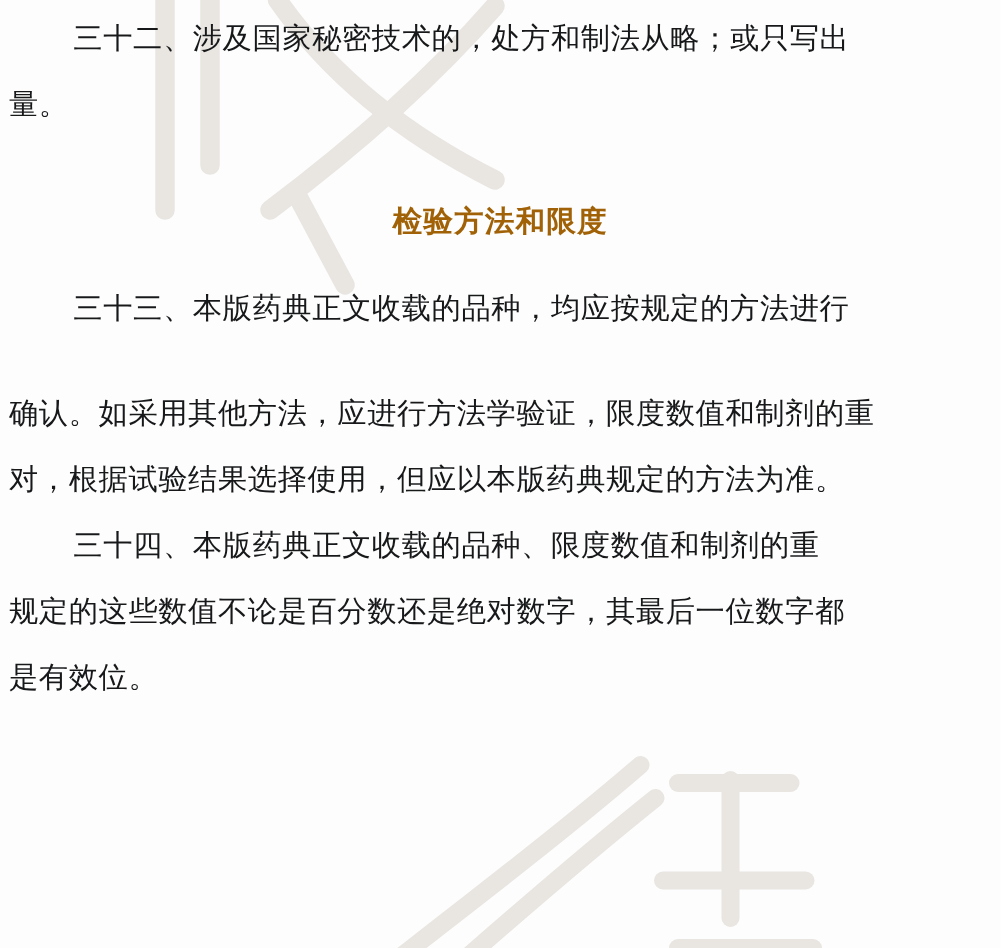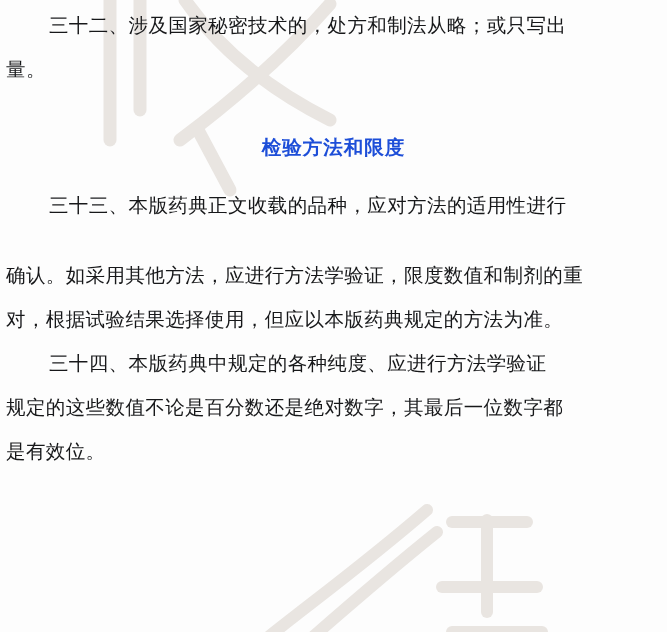--- a/index.html
+++ b/index.html
@@ -57,21 +57,21 @@
     text-indent: 2.2em;
   }
   p.last-line {
     white-space: nowrap;
   }
   .heading {
     margin: 0;
     text-align: center;
     font-size: 19.5px;
     font-weight: bold;
-    color: #1d4ed8;
+    color: #a16207;
     line-height: 44px;
     letter-spacing: 1px;
   }
   .spacer-sm { height: 14px; }
   .spacer-md { height: 26px; }
   .spacer-lg { height: 34px; }
   .block-top { padding-top: 4px; }
 </style>
 </head>
 <body>
@@ -106,26 +106,26 @@
       <p class="para last-line">量。</p>
     </div>
 
     <div class="spacer-lg"></div>
 
     <h2 class="heading">检验方法和限度</h2>
 
     <div class="spacer-sm"></div>
 
     <div>
-      <p class="para indent">三十三、本版药典正文收载的品种，应对方法的适用性进行</p>
+      <p class="para indent">三十三、本版药典正文收载的品种，均应按规定的方法进行</p>
       <div class="spacer-md"></div>
       <p class="para">确认。如采用其他方法，应进行方法学验证，限度数值和制剂的重</p>
       <p class="para">对，根据试验结果选择使用，但应以本版药典规定的方法为准。</p>
     </div>
 
     <div>
-      <p class="para indent">三十四、本版药典中规定的各种纯度、应进行方法学验证</p>
+      <p class="para indent">三十四、本版药典正文收载的品种、限度数值和制剂的重</p>
       <p class="para">规定的这些数值不论是百分数还是绝对数字，其最后一位数字都</p>
       <p class="para last-line">是有效位。</p>
     </div>
 
   </div>
 </div>
 
 </body></html>

